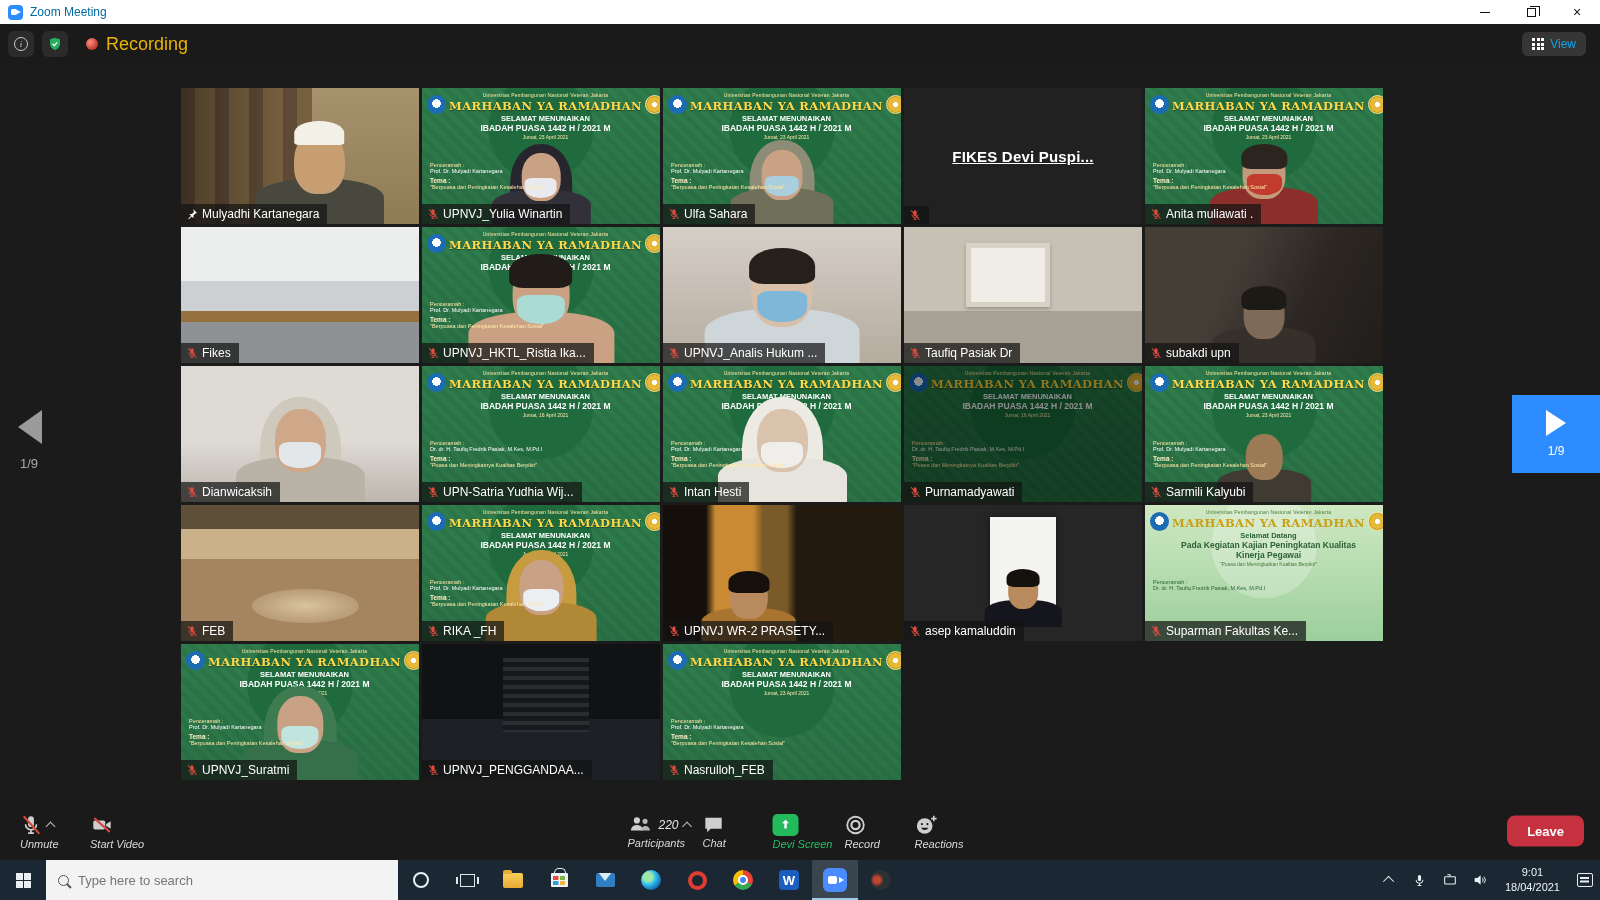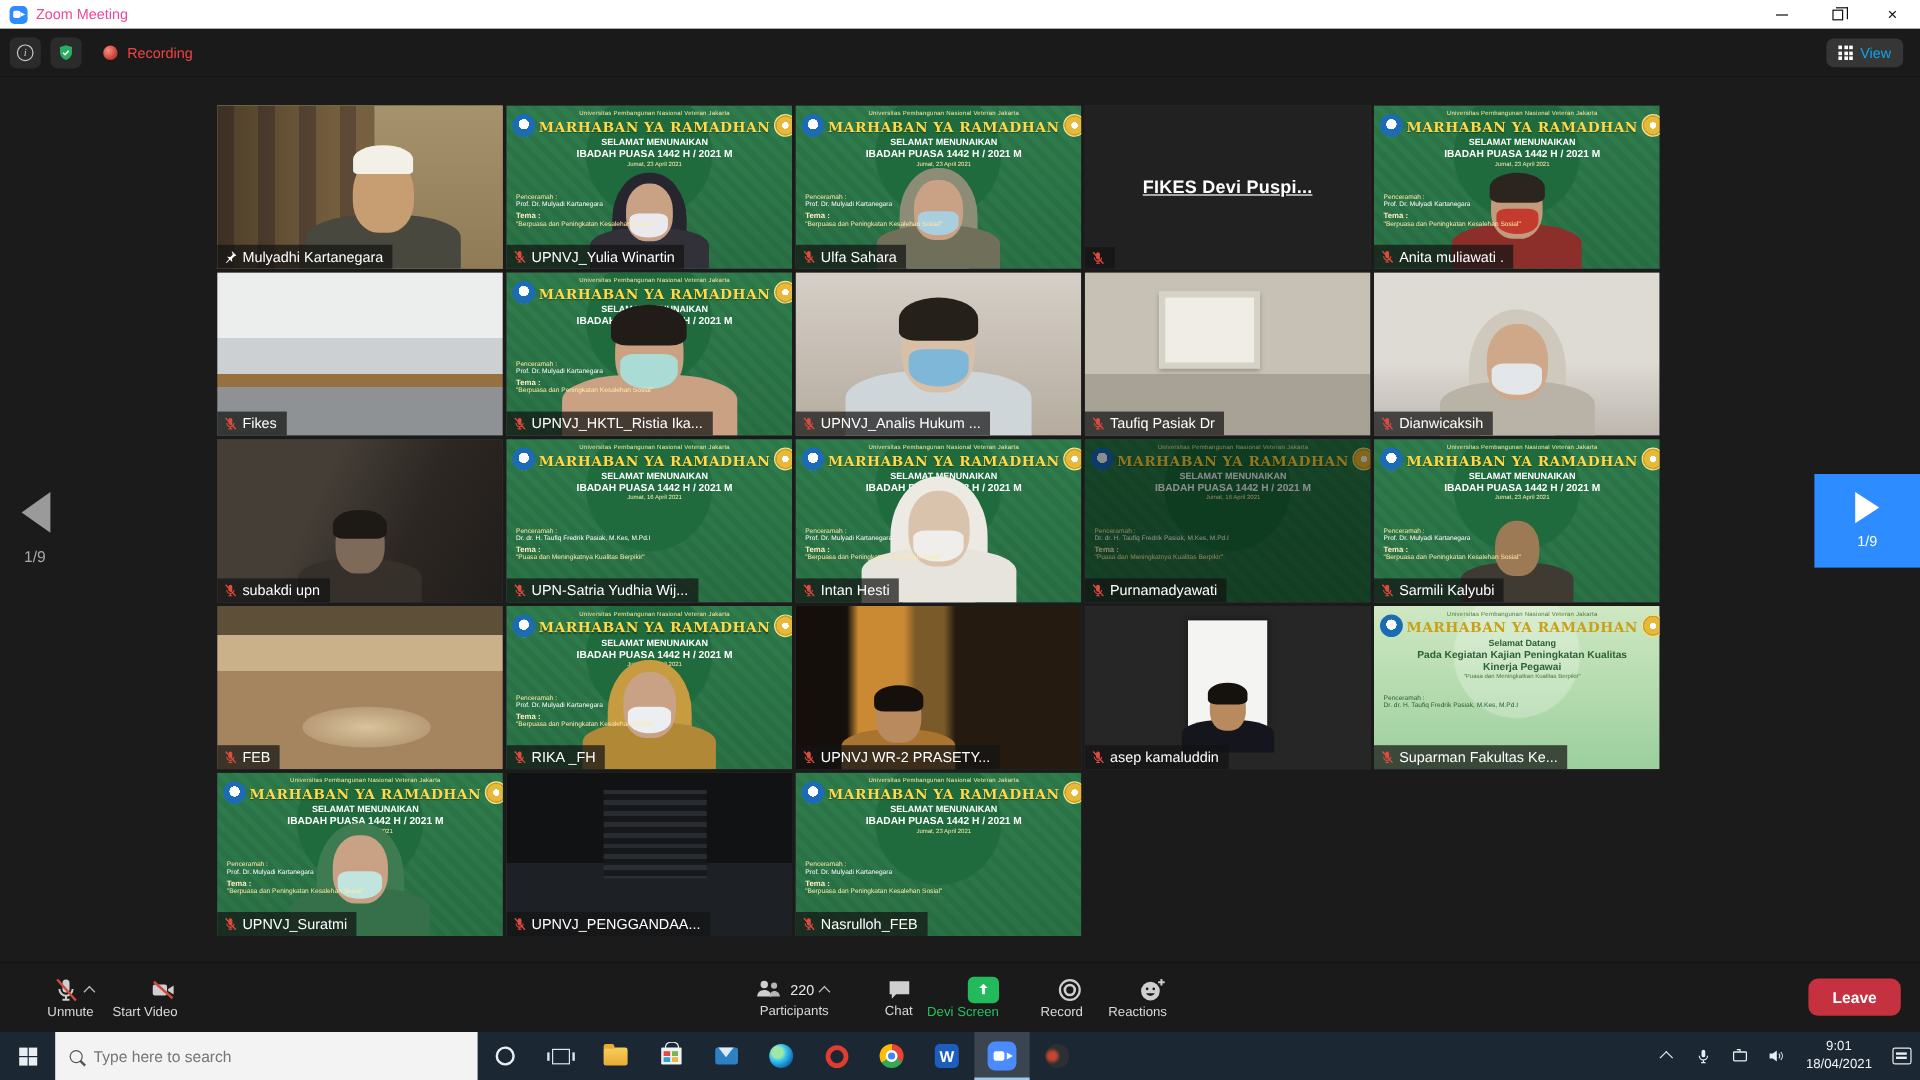--- a/index.html
+++ b/index.html
@@ -8,39 +8,39 @@
   .app { width:1600px; height:900px; display:flex; flex-direction:column; }
 
   
   .titlebar { height:24px; background:#fff; display:flex; align-items:center; flex:0 0 auto; }
   .zoom-logo { width:15px; height:15px; background:#2d8cff; border-radius:4px; margin:0 7px 0 8px;
     position:relative; }
   .zoom-logo::before { content:""; position:absolute; left:3px; top:4.5px; width:6px; height:6px;
     background:#fff; border-radius:1.5px; }
   .zoom-logo::after { content:""; position:absolute; right:2px; top:5px;
     border-left:4px solid #fff; border-top:2.5px solid transparent; border-bottom:2.5px solid transparent; }
-  .titlebar-text { font-size:12px; color:#ec4899; }
+  .titlebar-text { font-size:12px; color:#0369a1; }
   .titlebar-spacer { flex:1; }
   .win-btn { width:46px; height:24px; display:flex; align-items:center; justify-content:center; }
   .ic-min { width:10px; height:1px; background:#111; display:block; }
   .ic-restore { width:9px; height:9px; border:1px solid #111; position:relative; display:block; background:#fff; }
   .ic-restore::before { content:""; position:absolute; left:2px; top:-3px; width:9px; height:9px;
     border:1px solid #111; border-left:none; border-bottom:none; }
   .ic-close { font-size:14px; color:#111; line-height:1; }
 
   
   .topbar { height:40px; background:#1a1a1a; display:flex; align-items:center; flex:0 0 auto; }
   .tb-sq { width:26px; height:26px; background:#2b2b2b; border-radius:6px; margin-left:8px;
     display:flex; align-items:center; justify-content:center; }
   .info-circle { width:14px; height:14px; border:1.4px solid #c9c9c9; border-radius:50%;
     color:#c9c9c9; font-size:9px; display:flex; align-items:center; justify-content:center; font-style:italic; font-family:"Liberation Serif",serif; }
   .rec-wrap { display:flex; align-items:center; margin-left:18px; gap:8px; }
   .rec-dot { width:12px; height:12px; border-radius:50%;
     background:radial-gradient(circle at 35% 35%, #ff8d84, #c0392b 70%); }
-  .rec-text { color:#ef4444; font-size:12px; }
+  .rec-text { color:#eab308; font-size:18px; }
   .view-btn { margin-left:auto; margin-right:14px; background:#363636; border-radius:6px;
     padding:5px 10px; display:flex; align-items:center; gap:6px; }
   .grid-ico { width:12px; height:12px;
     background:
       linear-gradient(#fff,#fff) 0 0/3px 3px no-repeat, linear-gradient(#fff,#fff) 4.5px 0/3px 3px no-repeat, linear-gradient(#fff,#fff) 9px 0/3px 3px no-repeat,
       linear-gradient(#fff,#fff) 0 4.5px/3px 3px no-repeat, linear-gradient(#fff,#fff) 4.5px 4.5px/3px 3px no-repeat, linear-gradient(#fff,#fff) 9px 4.5px/3px 3px no-repeat,
       linear-gradient(#fff,#fff) 0 9px/3px 3px no-repeat, linear-gradient(#fff,#fff) 4.5px 9px/3px 3px no-repeat, linear-gradient(#fff,#fff) 9px 9px/3px 3px no-repeat; }
   .view-text { color:#0ea5e9; font-size:12px; }
 
   
@@ -146,22 +146,22 @@
   .nav-left-label { position:absolute; left:20px; top:392px; color:#a8a8a8; font-size:13px; }
   .nav-right { position:absolute; right:0; top:331px; width:88px; height:78px; background:#2d8cff;
       display:flex; flex-direction:column; align-items:center; justify-content:center; gap:8px; }
   .nav-right-tri { width:0; height:0; border-top:13px solid transparent; border-bottom:13px solid transparent;
       border-left:20px solid #fff; }
   .nav-right-label { color:#fff; font-size:12px; }
 
   
   .toolbar { height:58px; background:#1a1a1a; flex:0 0 auto; position:relative;
       display:flex; align-items:center; }
-  .tool { display:flex; flex-direction:column; align-items:flex-end; justify-content:center;
-      min-width:70px; height:100%; gap:2px; padding:4px 6px 2px; }
+  .tool { display:flex; flex-direction:column; align-items:flex-start; justify-content:center;
+      min-width:70px; height:100%; gap:2px; padding:4px 6px 2px;font-style:italic; }
   .tool-label { font-size:11px; color:#d9d9d9; }
   .tool-label.green { color:#23c062; }
   .left-tools { display:flex; margin-left:14px; }
   .center-tools { position:absolute; left:50%; transform:translateX(-50%); display:flex; height:100%; }
   .caret { width:7px; height:7px; border-left:1.6px solid #bdbdbd; border-top:1.6px solid #bdbdbd;
       transform:rotate(45deg); margin-left:5px; margin-bottom:-3px; }
   .icon-row { display:flex; align-items:center; }
   .count { color:#e8e8e8; font-size:12px; margin-left:5px; }
   .share-ico { width:26px; height:22px; background:#23ba5c; border-radius:5px;
       display:flex; align-items:center; justify-content:center; }
@@ -511,61 +511,61 @@
       <svg class="mic" viewBox="0 0 24 24" width="12" height="12">
         <path d="M12 2.5a3.2 3.2 0 0 1 3.2 3.2v5.4a3.2 3.2 0 0 1-6.4 0V5.7A3.2 3.2 0 0 1 12 2.5z" fill="#e04b3f"></path>
         <path d="M6 11.2a6 6 0 0 0 12 0" fill="none" stroke="#e04b3f" stroke-width="1.8"></path>
         <path d="M12 17.2v3M8.8 20.8h6.4" stroke="#e04b3f" stroke-width="1.8"></path>
         <path d="M4 2.5l17 19" stroke="#e04b3f" stroke-width="2.2"></path>
       </svg>
 
       <span class="nm">Taufiq Pasiak Dr</span>
     </div>
   </div>
+        <div class="tile v-dim">
+    <div class="scene">
+            <div class="person" style="--s: 1.2;">
+              <div class="p-body" style="background: rgb(53, 48, 42);"></div>
+              <div class="p-head" style="background: rgb(125, 106, 88);">
+                <div class="p-hair" style="background: rgb(29, 26, 22);"></div>
+              </div>
+            </div>
+          </div>
+
+    <div class="label">
+      <svg class="mic" viewBox="0 0 24 24" width="12" height="12">
+        <path d="M12 2.5a3.2 3.2 0 0 1 3.2 3.2v5.4a3.2 3.2 0 0 1-6.4 0V5.7A3.2 3.2 0 0 1 12 2.5z" fill="#e04b3f"></path>
+        <path d="M6 11.2a6 6 0 0 0 12 0" fill="none" stroke="#e04b3f" stroke-width="1.8"></path>
+        <path d="M12 17.2v3M8.8 20.8h6.4" stroke="#e04b3f" stroke-width="1.8"></path>
+        <path d="M4 2.5l17 19" stroke="#e04b3f" stroke-width="2.2"></path>
+      </svg>
+
+      <span class="nm">subakdi upn</span>
+    </div>
+  </div>
         <div class="tile v-glasses">
     <div class="scene">
             <div class="person" style="--s: 1.5;">
               <div class="p-hij" style="background: rgb(207, 201, 189);"></div>
               <div class="p-body" style="background: rgb(185, 178, 166);"></div>
               <div class="p-head" style="background: rgb(207, 168, 138);">
                 <div class="p-mask" style="background: rgb(228, 231, 234);"></div>
               </div>
             </div>
           </div>
 
     <div class="label">
       <svg class="mic" viewBox="0 0 24 24" width="12" height="12">
         <path d="M12 2.5a3.2 3.2 0 0 1 3.2 3.2v5.4a3.2 3.2 0 0 1-6.4 0V5.7A3.2 3.2 0 0 1 12 2.5z" fill="#e04b3f"></path>
         <path d="M6 11.2a6 6 0 0 0 12 0" fill="none" stroke="#e04b3f" stroke-width="1.8"></path>
         <path d="M12 17.2v3M8.8 20.8h6.4" stroke="#e04b3f" stroke-width="1.8"></path>
         <path d="M4 2.5l17 19" stroke="#e04b3f" stroke-width="2.2"></path>
       </svg>
 
       <span class="nm">Dianwicaksih</span>
-    </div>
-  </div>
-        <div class="tile v-dim">
-    <div class="scene">
-            <div class="person" style="--s: 1.2;">
-              <div class="p-body" style="background: rgb(53, 48, 42);"></div>
-              <div class="p-head" style="background: rgb(125, 106, 88);">
-                <div class="p-hair" style="background: rgb(29, 26, 22);"></div>
-              </div>
-            </div>
-          </div>
-
-    <div class="label">
-      <svg class="mic" viewBox="0 0 24 24" width="12" height="12">
-        <path d="M12 2.5a3.2 3.2 0 0 1 3.2 3.2v5.4a3.2 3.2 0 0 1-6.4 0V5.7A3.2 3.2 0 0 1 12 2.5z" fill="#e04b3f"></path>
-        <path d="M6 11.2a6 6 0 0 0 12 0" fill="none" stroke="#e04b3f" stroke-width="1.8"></path>
-        <path d="M12 17.2v3M8.8 20.8h6.4" stroke="#e04b3f" stroke-width="1.8"></path>
-        <path d="M4 2.5l17 19" stroke="#e04b3f" stroke-width="2.2"></path>
-      </svg>
-
-      <span class="nm">subakdi upn</span>
     </div>
   </div>
         <div class="tile">
     <div class="scene">
             <div class="poster pv-b">
     <div class="p-head-row">
       <span class="plogo l"></span>
       <div class="p-centercol">
         <div class="p-univ">Universitas Pembangunan Nasional Veteran Jakarta</div>
         <div class="p-title">MARHABAN YA RAMADHAN</div>

